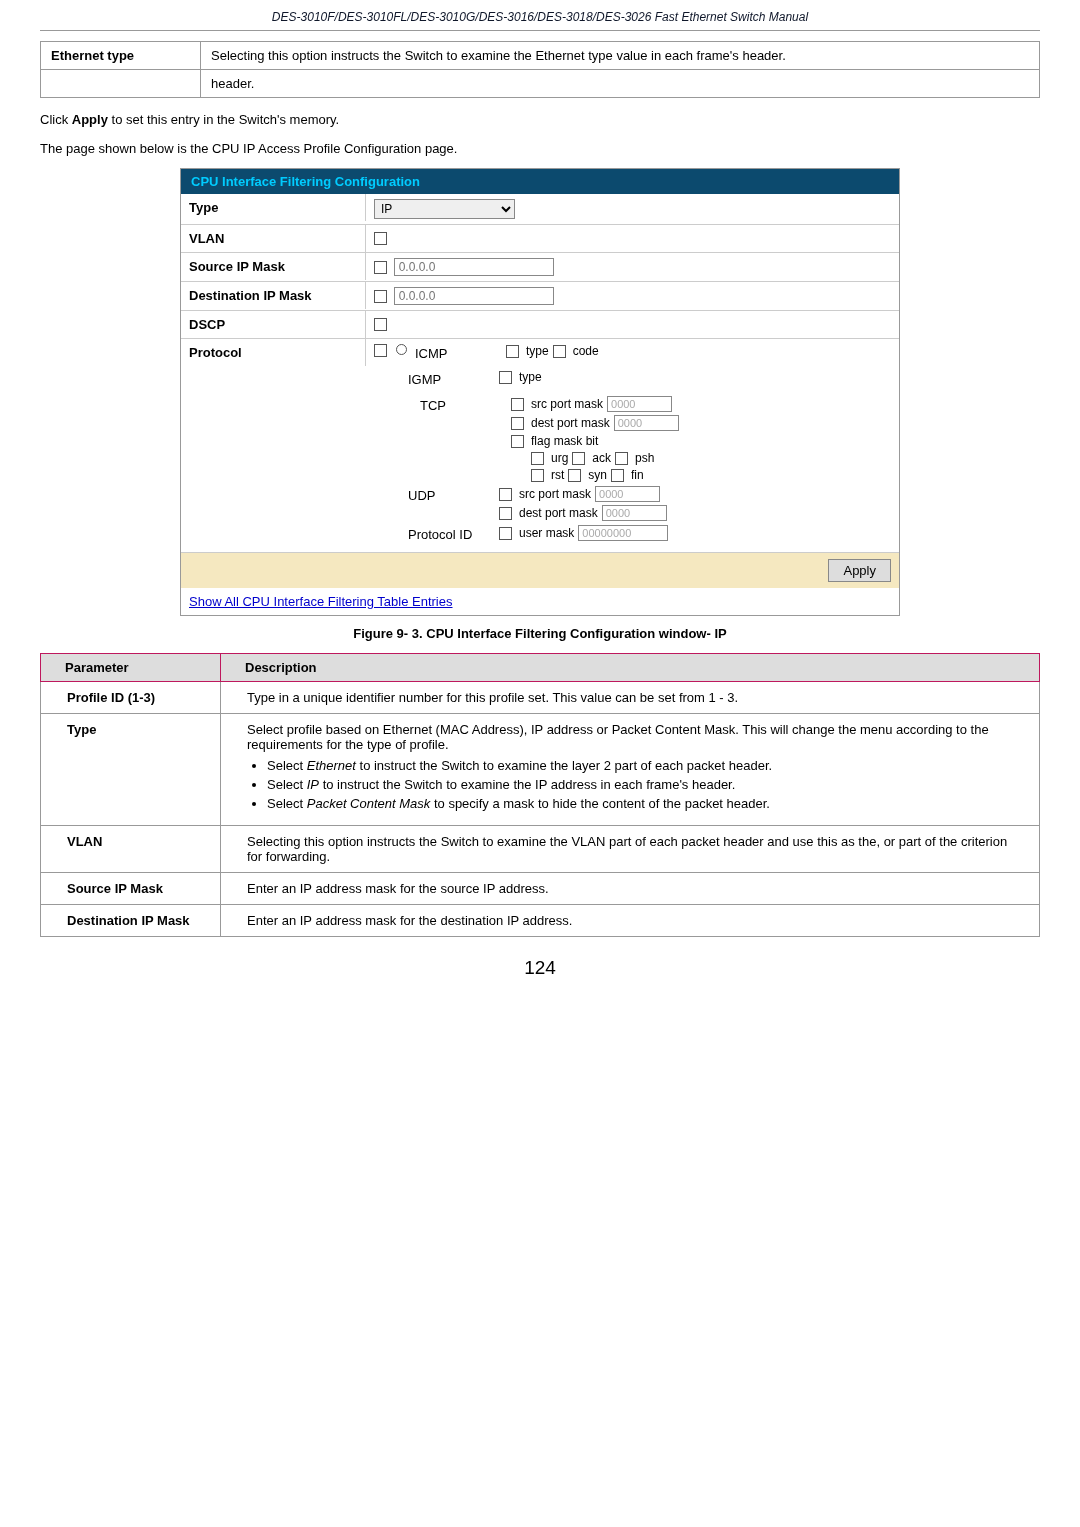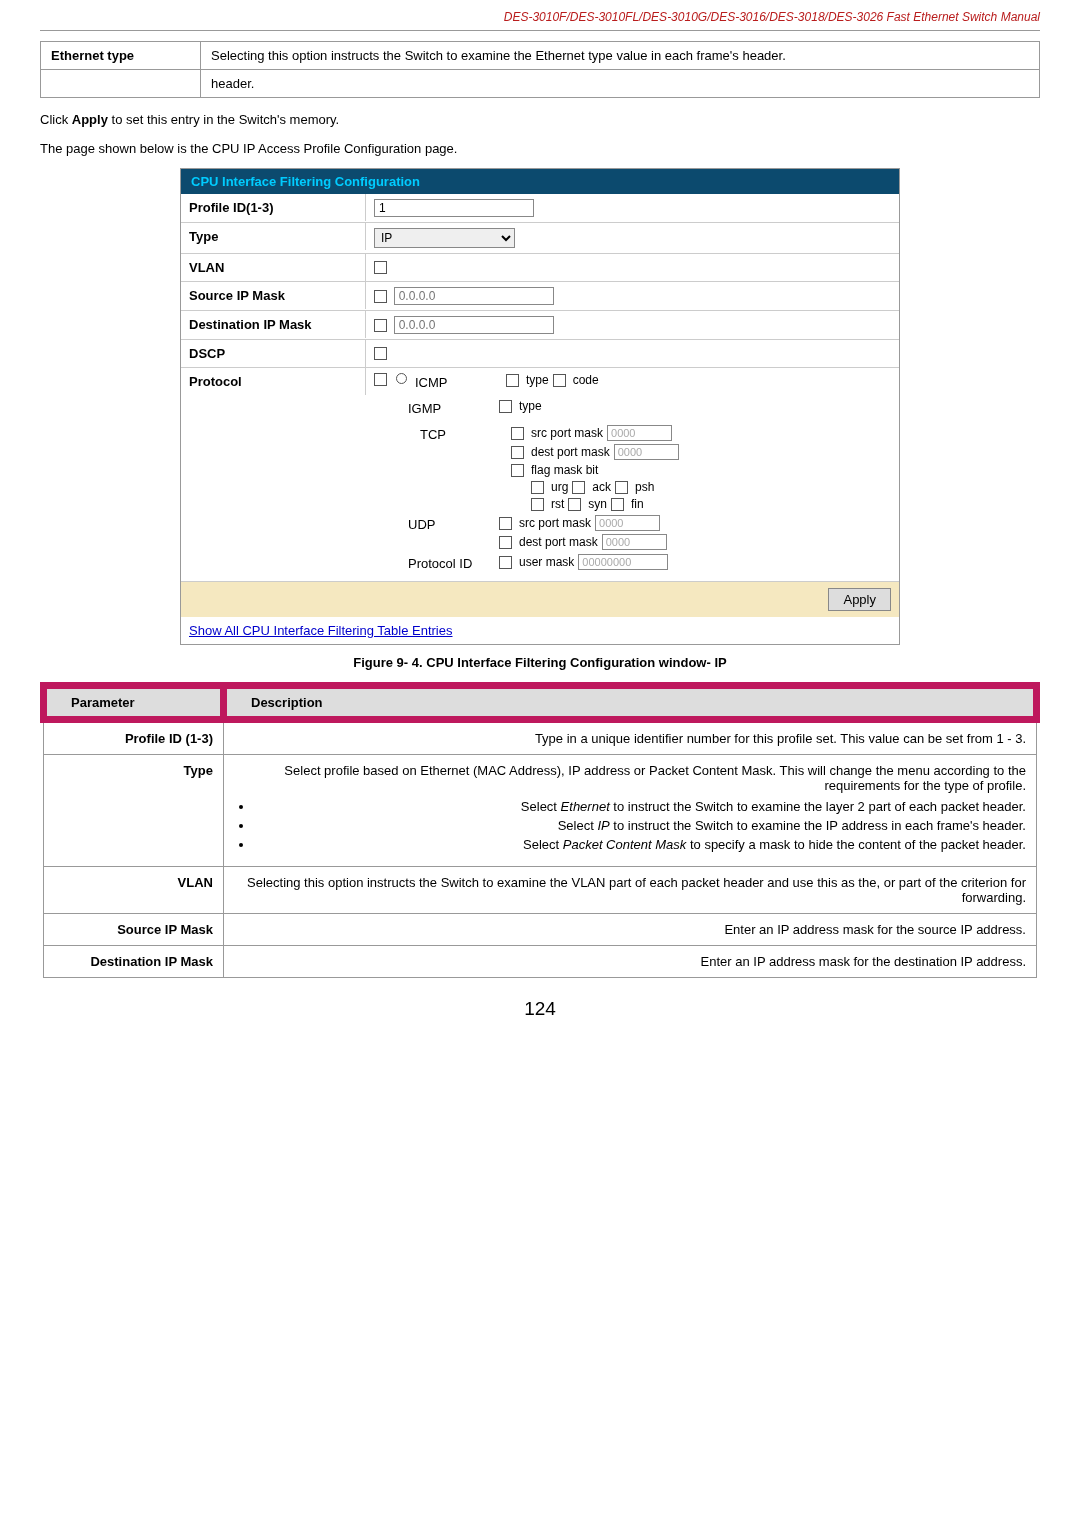--- a/index.html
+++ b/index.html
@@ -6,24 +6,24 @@
     body {
       font-family: Arial, sans-serif;
       font-size: 13px;
       background: #fff;
       color: #000;
       width: 1080px;
       min-height: 1527px;
       padding: 10px 40px;
     }
     .page-header {
-      text-align: right;
+      text-align: center;
       font-style: italic;
       font-size: 12px;
-      color: #b91c1c;
+      color: #0f172a;
       border-bottom: 1px solid #999;
       padding-bottom: 6px;
       margin-bottom: 10px;
     }
     .top-table {
       width: 100%;
       border-collapse: collapse;
       margin-bottom: 14px;
     }
     .top-table td {
@@ -162,32 +162,31 @@
       margin: 8px 0 12px 0;
     }
     
     .desc-table {
       width: 100%;
       border-collapse: collapse;
       margin-top: 8px;
     }
     .desc-table th {
       background: #ddd;
-      border: 7px solid #be185d;
+      border: 1px solid #be185d;
       padding: 6px 24px;
       text-align: left;
       font-weight: bold;
       font-size: 13px;
     }
     .desc-table td {
       border: 1px solid #999;
-      padding: 8px 10px;
+      padding: 8px 26px;
       vertical-align: top;
       font-size: 13px;
-      text-align: right;
     }
     .desc-table td:first-child {
       font-weight: bold;
       width: 180px;
     }
     .desc-table ul {
       padding-left: 20px;
       margin: 6px 0;
     }
     .desc-table ul li {
@@ -232,26 +231,20 @@
 
 <p class="click-text">
   <span>Click </span><b>Apply</b><span> to set this entry in the Switch's memory.</span>
 </p>
 
 <p class="page-desc">The page shown below is the CPU IP Access Profile Configuration page.</p>
 
 <div class="config-panel">
   <div class="config-title">CPU Interface Filtering Configuration</div>
 
-  <div class="config-row">
-    <div class="config-label">Profile ID(1-3)</div>
-    <div class="config-value">
-      <input class="config-input config-input-wide" type="text" value="1" style="">
-    </div>
-  </div>
 
   <div class="config-row">
     <div class="config-label">Type</div>
     <div class="config-value">
       <select class="config-select">
         <option>IP</option>
         <option>Ethernet</option>
         <option>Packet Content Mask</option>
       </select>
     </div>
@@ -393,21 +386,21 @@
     </div>
   </div>
 
   <div class="apply-row">
     <button class="apply-btn">Apply</button>
   </div>
 
   <a class="show-link" href="#">Show All CPU Interface Filtering Table Entries</a>
 </div>
 
-<div class="figure-caption">Figure 9- 4. CPU Interface Filtering Configuration window- IP</div>
+<div class="figure-caption">Figure 9- 3. CPU Interface Filtering Configuration window- IP</div>
 
 <table class="desc-table">
   <thead>
     <tr>
       <th>Parameter</th>
       <th>Description</th>
     </tr>
   </thead>
   <tbody>
     <tr>

